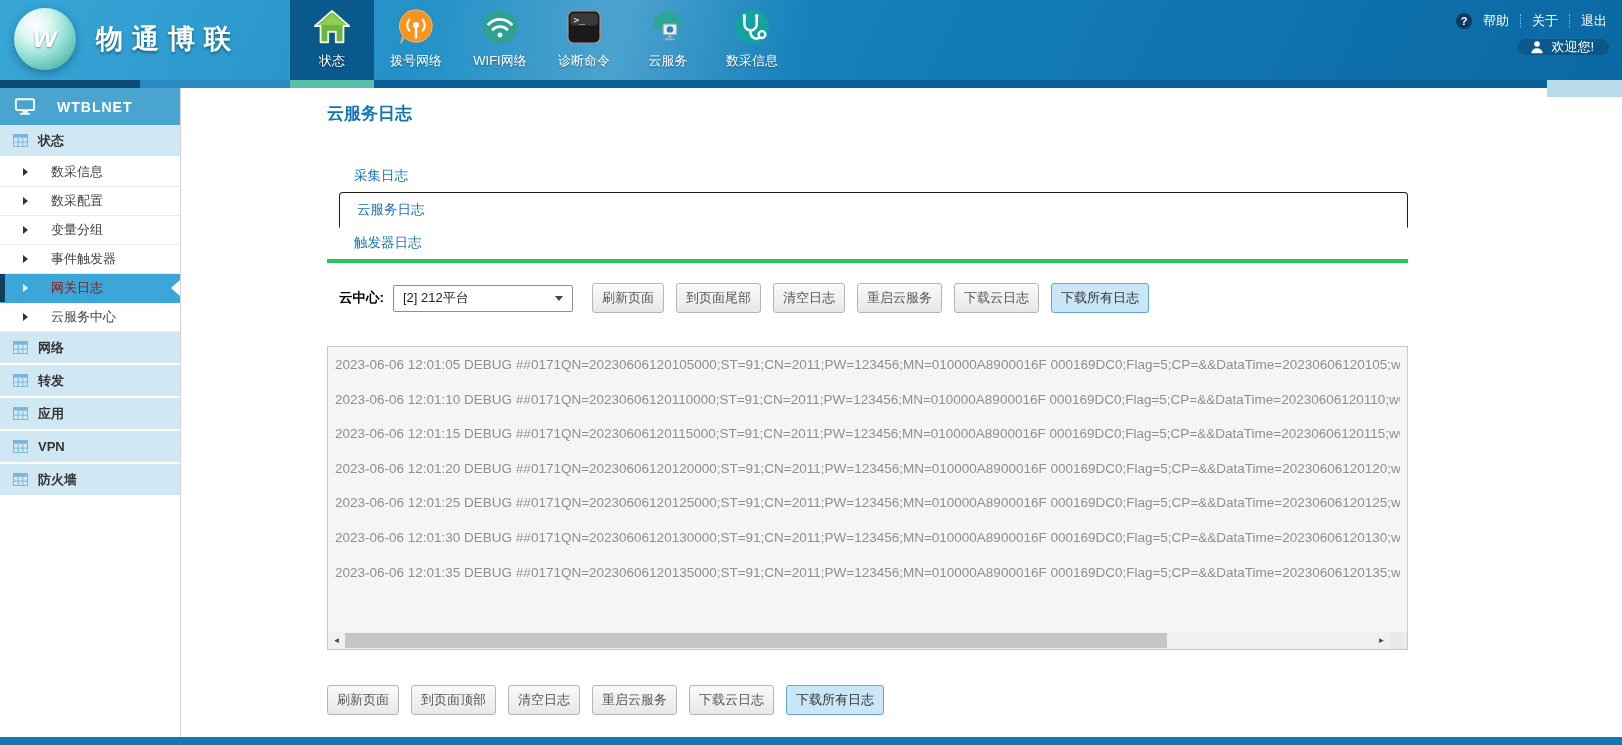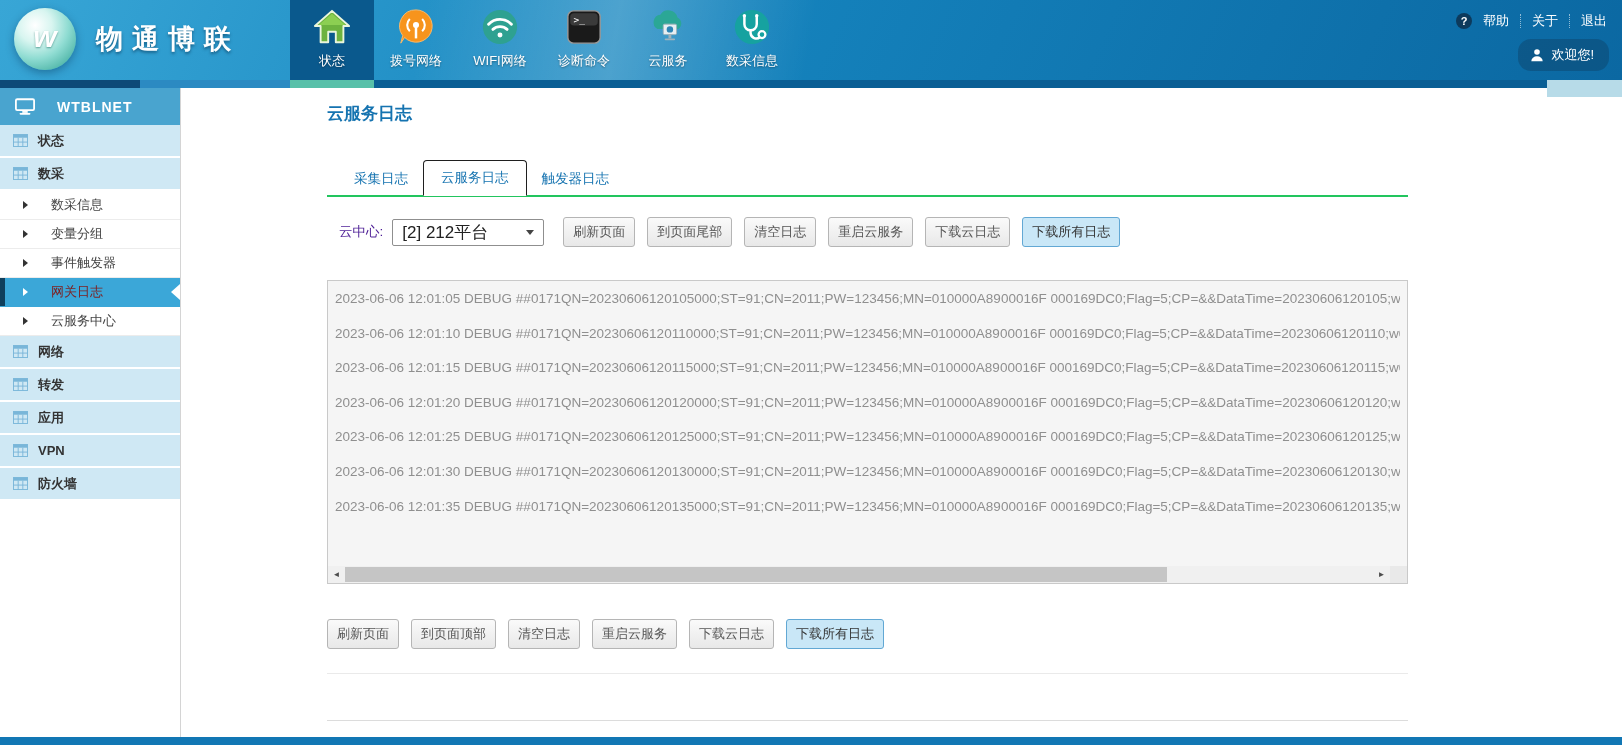--- a/index.html
+++ b/index.html
@@ -29,21 +29,21 @@
   .strip-a { position:absolute; left:0; top:0; width:140px; height:8px; background:#0d4a77; }
   .strip-b { position:absolute; left:140px; top:0; width:150px; height:8px; background:#2b8ac2; }
   .strip-active { position:absolute; left:290px; top:0; width:84px; height:8px; background:#58c0a9; }
   .right-strip { position:absolute; top:80px; left:1547px; width:75px; height:17px; background:#b7dbe8; }
 
   .header-links { position:absolute; top:12px; right:15px; display:flex; align-items:center; gap:11px; color:#fff; font-size:13px; }
   .help-circle { width:16px; height:16px; border-radius:50%; background:#0d3a5c; color:#fff; font-size:11px; font-weight:bold;
     display:flex; align-items:center; justify-content:center; }
   .hl-sep { width:1px; height:14px; border-left:1px dotted rgba(255,255,255,.55); }
   .header-links a { color:#fff; text-decoration:none; cursor:pointer; }
-  .welcome-pill { position:absolute; top:39px; right:13px; height:32px; padding:0 15px 0 12px; border-radius:13px;
+  .welcome-pill { position:absolute; top:39px; right:13px; height:16px; padding:0 15px 0 12px; border-radius:13px;
     background:rgba(13,58,92,.38); display:flex; align-items:center; gap:7px; color:#fff; font-size:13px; cursor:pointer; }
 
   
   .sidebar { position:absolute; top:88px; left:0; width:181px; bottom:8px; background:#fff; border-right:1px solid #d4d4d4; }
   .sidebar-header { height:37px; background:#49a4cf; color:#fff; font-size:14px; font-weight:bold; letter-spacing:1px;
     display:flex; align-items:center; gap:11px; padding-left:15px; }
   .side-top { height:33px; background:#cfe8f4; border-bottom:2px solid #fff; display:flex; align-items:center; gap:10px;
     padding-left:13px; font-size:13px; font-weight:bold; color:#333; cursor:pointer; }
   .side-sub { height:29px; background:#fff; border-bottom:1px solid #ececec; display:flex; align-items:center; gap:23px;
     padding-left:23px; font-size:13px; color:#444; cursor:pointer; position:relative; }
@@ -51,29 +51,29 @@
   .side-sub.active { background:#3ba7d8; color:#7f1d1d; border-bottom:1px solid #3ba7d8; }
   .side-sub.active .tri { border-left-color:#fff; }
   .side-sub.active::before { content:""; position:absolute; left:0; top:0; bottom:0; width:5px; background:#0f3f5c; }
   .side-sub.active::after { content:""; position:absolute; right:0; top:50%; transform:translateY(-50%);
     border-top:8px solid transparent; border-bottom:8px solid transparent; border-right:9px solid #fff; }
 
   
   .main { position:absolute; left:327px; top:88px; width:1081px; }
   .page-title { margin-top:14px; color:#1573b0; font-size:17px; font-weight:bold; }
 
-  .tabs { margin-top:35px; border-bottom:2px solid #22c55e; display:flex; align-items:flex-end; padding-left:12px; }
+  .tabs { margin-top:35px; border-bottom:4px solid #22c55e; display:flex; padding-left:12px;flex-direction:column; }
   .tab { font-size:13.5px; color:#1573b0; padding:7px 15px; cursor:pointer; white-space:nowrap; }
   .tab.active { background:#fff; border:1px solid #1f1f1f; border-bottom:1px solid #fff; border-radius:4px 4px 0 0;
     margin-bottom:-1px; padding:8px 17px; }
 
   .controls { margin-top:20px; display:flex; align-items:center; padding-left:12px; }
-  .cc-label { font-size:13.5px; font-weight:normal; color:#4c1d95; margin-right:9px; white-space:nowrap; }
-  .select { width:152px; height:27px; border:1px solid #8f8f8f; border-radius:2px; background:#fff; cursor:pointer;
-    display:flex; align-items:center; justify-content:space-between; padding:8px 9px; font-size:17px; color:#222; }
+  .cc-label { font-size:13.5px; font-weight:bold; color:#000000; margin-right:9px; white-space:nowrap; }
+  .select { width:180px; height:27px; border:1px solid #8f8f8f; border-radius:2px; background:#fff; cursor:pointer;
+    display:flex; align-items:center; justify-content:space-between; padding:8px 9px; font-size:13px; color:#222; }
   .chev { width:0; height:0; border-left:4px solid transparent; border-right:4px solid transparent; border-top:5px solid #444; }
   .btn { margin-left:12px; background:linear-gradient(#fafafa,#e8e8e8); border:1px solid #b5b5b5; border-radius:3px;
     padding:5px 9px; font-size:13px; color:#555; cursor:pointer; white-space:nowrap; }
   .btn.first { margin-left:19px; }
   .btn.primary { background:#c9e7f7; border-color:#62a8d4; color:#333; }
 
   .logbox { margin-top:33px; height:304px; background:#f5f5f5; border:1px solid #c9c9c9; position:relative; overflow:hidden; }
   .loglines { padding:1px 7px; }
   .logline { white-space:nowrap; overflow:hidden; font-size:13.5px; color:#8f8f8f; height:34.6px; line-height:34.6px; }
   .hscroll { position:absolute; left:0; right:17px; bottom:0; height:17px; background:#f0f0f0; display:flex; }
@@ -209,34 +209,28 @@
   <div class="side-top">
     <svg width="15" height="13" viewBox="0 0 16 14">
         <rect x="0.5" y="0.5" width="15" height="13" fill="#cfe8f4" stroke="#79b6d9"></rect>
         <rect x="0.5" y="0.5" width="15" height="3.5" fill="#79b6d9"></rect>
         <line x1="5.5" y1="4" x2="5.5" y2="13.5" stroke="#79b6d9"></line>
         <line x1="10.5" y1="4" x2="10.5" y2="13.5" stroke="#79b6d9"></line>
         <line x1="0.5" y1="8.7" x2="15.5" y2="8.7" stroke="#79b6d9"></line>
       </svg>
     <span>状态</span>
   </div>
-  <div class="side-top">
-    <svg width="15" height="13" viewBox="0 0 16 14">
-        <rect x="0.5" y="0.5" width="15" height="13" fill="#cfe8f4" stroke="#79b6d9"></rect>
-        <rect x="0.5" y="0.5" width="15" height="3.5" fill="#79b6d9"></rect>
-        <line x1="5.5" y1="4" x2="5.5" y2="13.5" stroke="#79b6d9"></line>
-        <line x1="10.5" y1="4" x2="10.5" y2="13.5" stroke="#79b6d9"></line>
-        <line x1="0.5" y1="8.7" x2="15.5" y2="8.7" stroke="#79b6d9"></line>
-      </svg>
-    <span>数采</span>
-  </div>
 
   <div class="side-sub">
     <span class="tri"></span>
     <span>数采信息</span>
+  </div>
+  <div class="side-sub">
+    <span class="tri"></span>
+    <span>数采配置</span>
   </div>
   <div class="side-sub">
     <span class="tri"></span>
     <span>变量分组</span>
   </div>
   <div class="side-sub">
     <span class="tri"></span>
     <span>事件触发器</span>
   </div>
   <div class="side-sub active">

